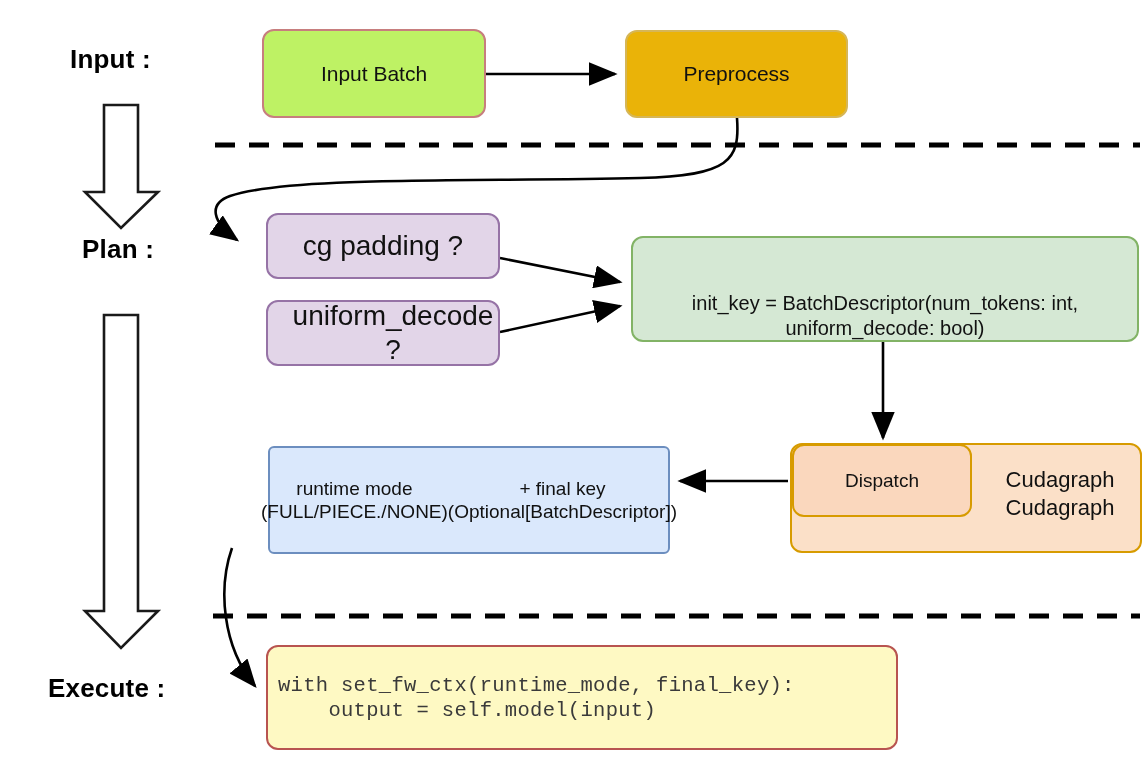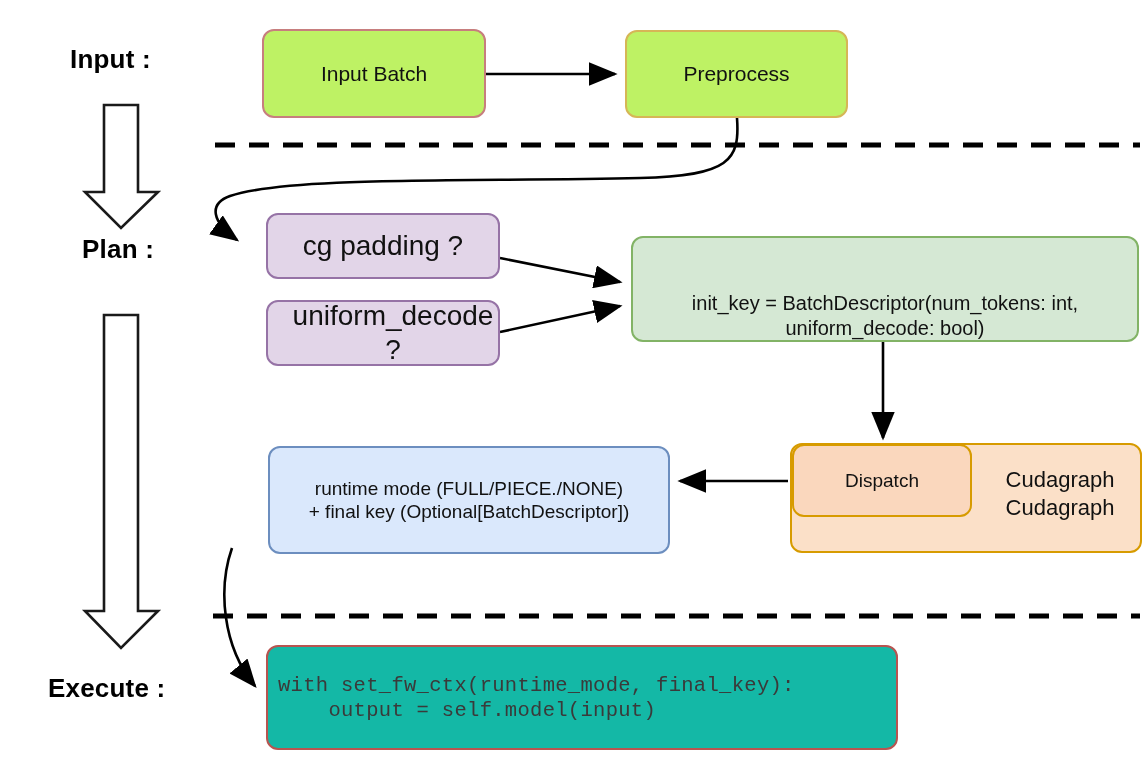--- a/index.html
+++ b/index.html
@@ -10,27 +10,27 @@
 
   .stage-label{position:absolute;font-weight:bold;font-size:26px;color:#000;
                white-space:nowrap;letter-spacing:.2px;}
 
   .node{position:absolute;box-sizing:border-box;display:flex;align-items:center;
         justify-content:center;text-align:center;border-radius:12px;
         border-width:2px;border-style:solid;line-height:1.22;}
   .node span{display:block;}
 
   .n-input   {background:#bef264;border-color:#C77E7E;color:#111;font-size:21px;}
-  .n-pre     {background:#bef264;border-color:#D6B656;color:#111;font-size:21px;}
+  .n-pre     {background:#eab308;border-color:#D6B656;color:#111;font-size:21px;}
   .n-purple  {background:#E2D5E8;border-color:#9673A6;color:#111;font-size:28px;}
   .n-green   {background:#D5E8D4;border-color:#82B366;color:#111;font-size:20px;}
   .n-blue    {background:#DAE8FC;border-color:#6C8EBF;color:#111;font-size:19px;}
   .n-outer   {background:#FBE0C8;border-color:#D79B00;}
   .n-dispatch{background:#FAD7BD;border-color:#D79B00;color:#111;font-size:19px;}
-  .n-code    {background:#14b8a6;border-color:#B85450;color:#3a3a3a;
+  .n-code    {background:#fef9c3;border-color:#B85450;color:#3a3a3a;
               font-family:"Liberation Mono",monospace;font-size:20.5px;
               justify-content:flex-start;text-align:left;padding-left:10px;
               letter-spacing:.3px;}
   .n-code span{white-space:pre;}
 
   .outer-label{position:absolute;font-size:22px;color:#111;text-align:center;
                line-height:1.25;}
 </style>
 </head>
 <body>
@@ -83,21 +83,21 @@
 
   <div class="node n-purple" style="left:226px;top:300px;width:234px;height:66px;padding-left:20px;">
     <span>uniform_decode ?</span>
   </div>
 
   <div class="node n-green" style="left:591px;top:236px;width:508px;height:106px;flex-direction:column;justify-content:flex-end;">
     <span>init_key = BatchDescriptor(num_tokens: int,</span>
     <span>uniform_decode: bool)</span>
   </div>
 
-  <div class="node n-blue" style="left:228px;top:446px;width:402px;height:108px;flex-direction:column;justify-content:center;">
+  <div class="node n-blue" style="left:228px;top:446px;width:402px;height:108px;flex-direction:row;justify-content:center;border-radius:6px;">
     <span>runtime mode (FULL/PIECE./NONE)</span>
     <span>+ final key (Optional[BatchDescriptor])</span>
   </div>
 
   <div class="node n-outer" style="left:750px;top:443px;width:352px;height:110px;"></div>
   <div class="outer-label" style="left:940px;top:466px;width:160px;">
     <span>Cudagraph</span>
     <span>Cudagraph</span>
   </div>
 

